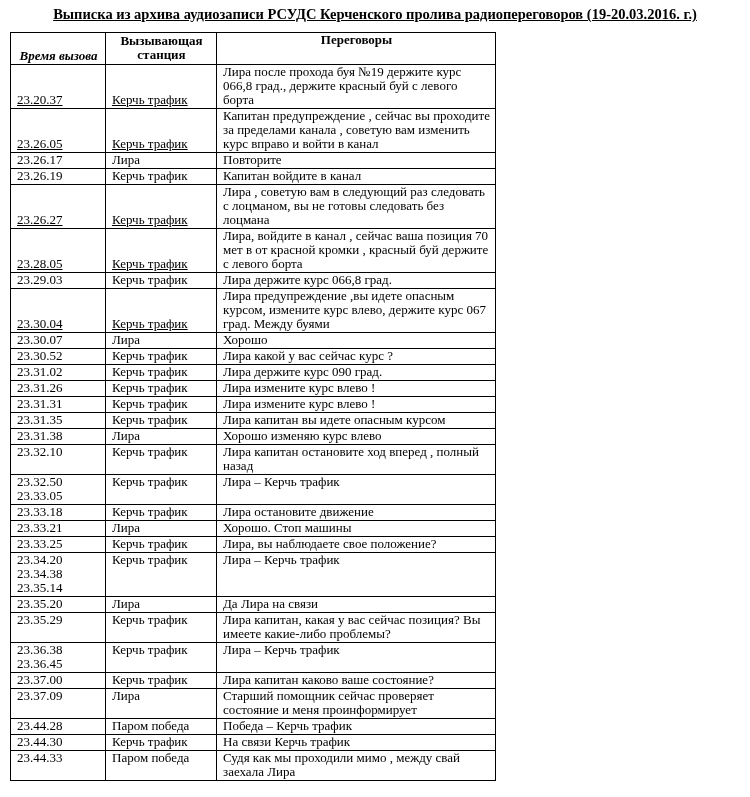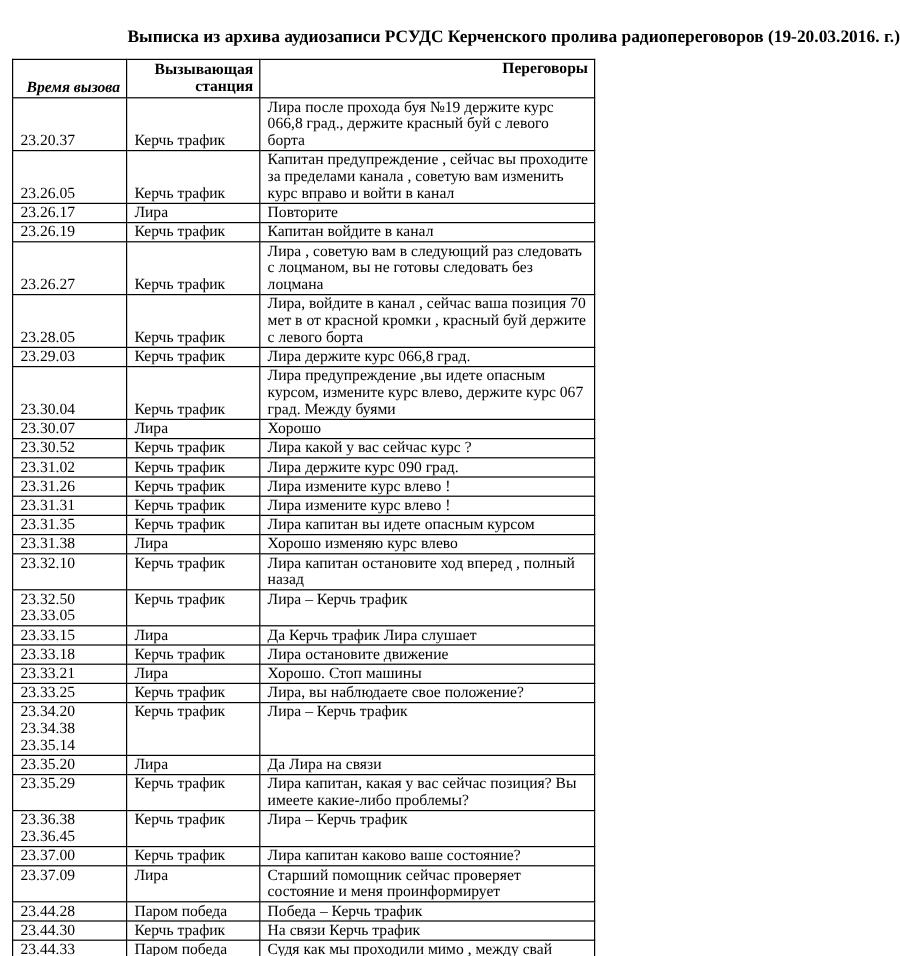--- a/index.html
+++ b/index.html
@@ -9,51 +9,52 @@
     width: 750px;
   }
   body {
     font-family: "Liberation Serif", serif;
     color: #000000;
     position: relative;
     height: 797px;
     overflow: hidden;
   }
   .doc-title {
-    text-align: right;
+    text-align: center;
     font-weight: bold;
     font-size: 14.5px;
     line-height: 18px;
-    padding-top: 22px;
+    padding-top: 5px;
     white-space: nowrap;
+    text-decoration: underline;
   }
   table.transcript {
     border-collapse: collapse;
     table-layout: fixed;
     width: 485px;
     margin: 9px 0 0 10px;
   }
   table.transcript th,
   table.transcript td {
     border: 1px solid #000000;
     font-size: 13px;
     line-height: 14px;
     padding: 0 5px 1px 6px;
     word-wrap: break-word;
   }
   table.transcript th {
     font-weight: bold;
-    text-align: right;
+    text-align: center;
     height: 30px;
   }
   th.h-time   { vertical-align: bottom; font-style: italic; }
   th.h-station{ vertical-align: middle; }
   th.h-conv   { vertical-align: top; }
   td.col-time, td.col-station { white-space: nowrap; overflow: hidden; }
-  td.valign-bottom { vertical-align: bottom; }
+  td.valign-bottom { vertical-align: bottom; text-decoration: underline; }
   td.valign-top    { vertical-align: top; }
   td.col-conv      { vertical-align: top; }
   col.c-time    { width: 95px; }
   col.c-station { width: 111px; }
   col.c-conv    { width: 279px; }
 </style>
 </head>
 <body>
 
 <div class="doc-title">Выписка из архива аудиозаписи РСУДС Керченского пролива радиопереговоров (19-20.03.2016. г.)</div>
@@ -187,27 +188,20 @@
       <tr>
         <td class="col-time valign-top">
           <div>23.32.50</div>
           <div>23.33.05</div>
         </td>
         <td class="col-station valign-top">Керчь трафик</td>
         <td class="col-conv">Лира – Керчь трафик</td>
       </tr>
       <tr>
         <td class="col-time valign-top">
-          <div>23.33.15</div>
-        </td>
-        <td class="col-station valign-top">Лира</td>
-        <td class="col-conv">Да Керчь трафик Лира слушает</td>
-      </tr>
-      <tr>
-        <td class="col-time valign-top">
           <div>23.33.18</div>
         </td>
         <td class="col-station valign-top">Керчь трафик</td>
         <td class="col-conv">Лира остановите движение</td>
       </tr>
       <tr>
         <td class="col-time valign-top">
           <div>23.33.21</div>
         </td>
         <td class="col-station valign-top">Лира</td>

